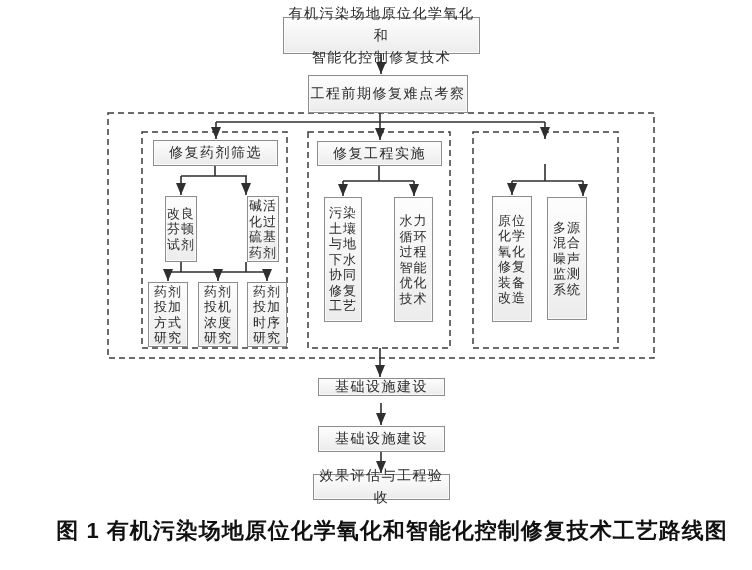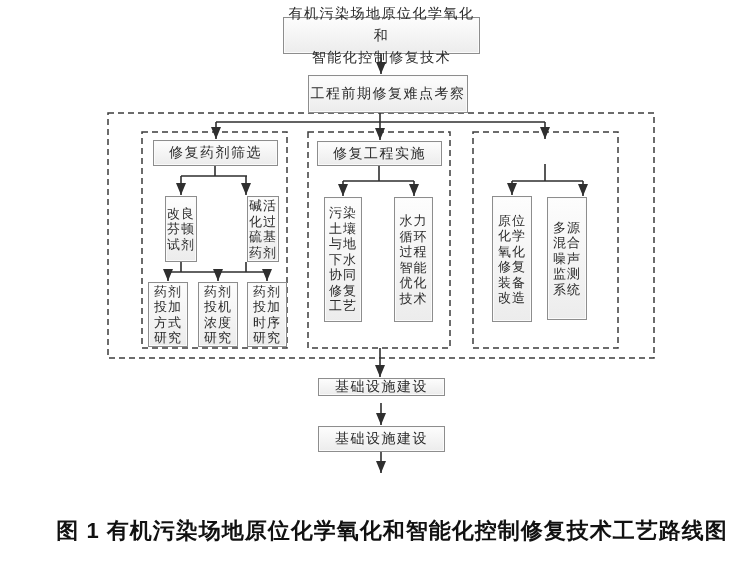--- a/index.html
+++ b/index.html
@@ -115,15 +115,16 @@
 装备
 改造</div>
   <div class="node v" style="left:547px;top:197px;width:40px;height:123px">多源
 混合
 噪声
 监测
 系统</div>
 
   <div class="node h" style="left:318px;top:378px;width:127px;height:18px">基础设施建设</div>
   <div class="node h" style="left:318px;top:426px;width:127px;height:26px">基础设施建设</div>
+  <div class="node h" style="left:313px;top:474px;width:137px;height:26px">效果评估与工程验收</div>
 
   <div id="caption">图 1 有机污染场地原位化学氧化和智能化控制修复技术工艺路线图</div>
 </div>
 
 </body></html>

